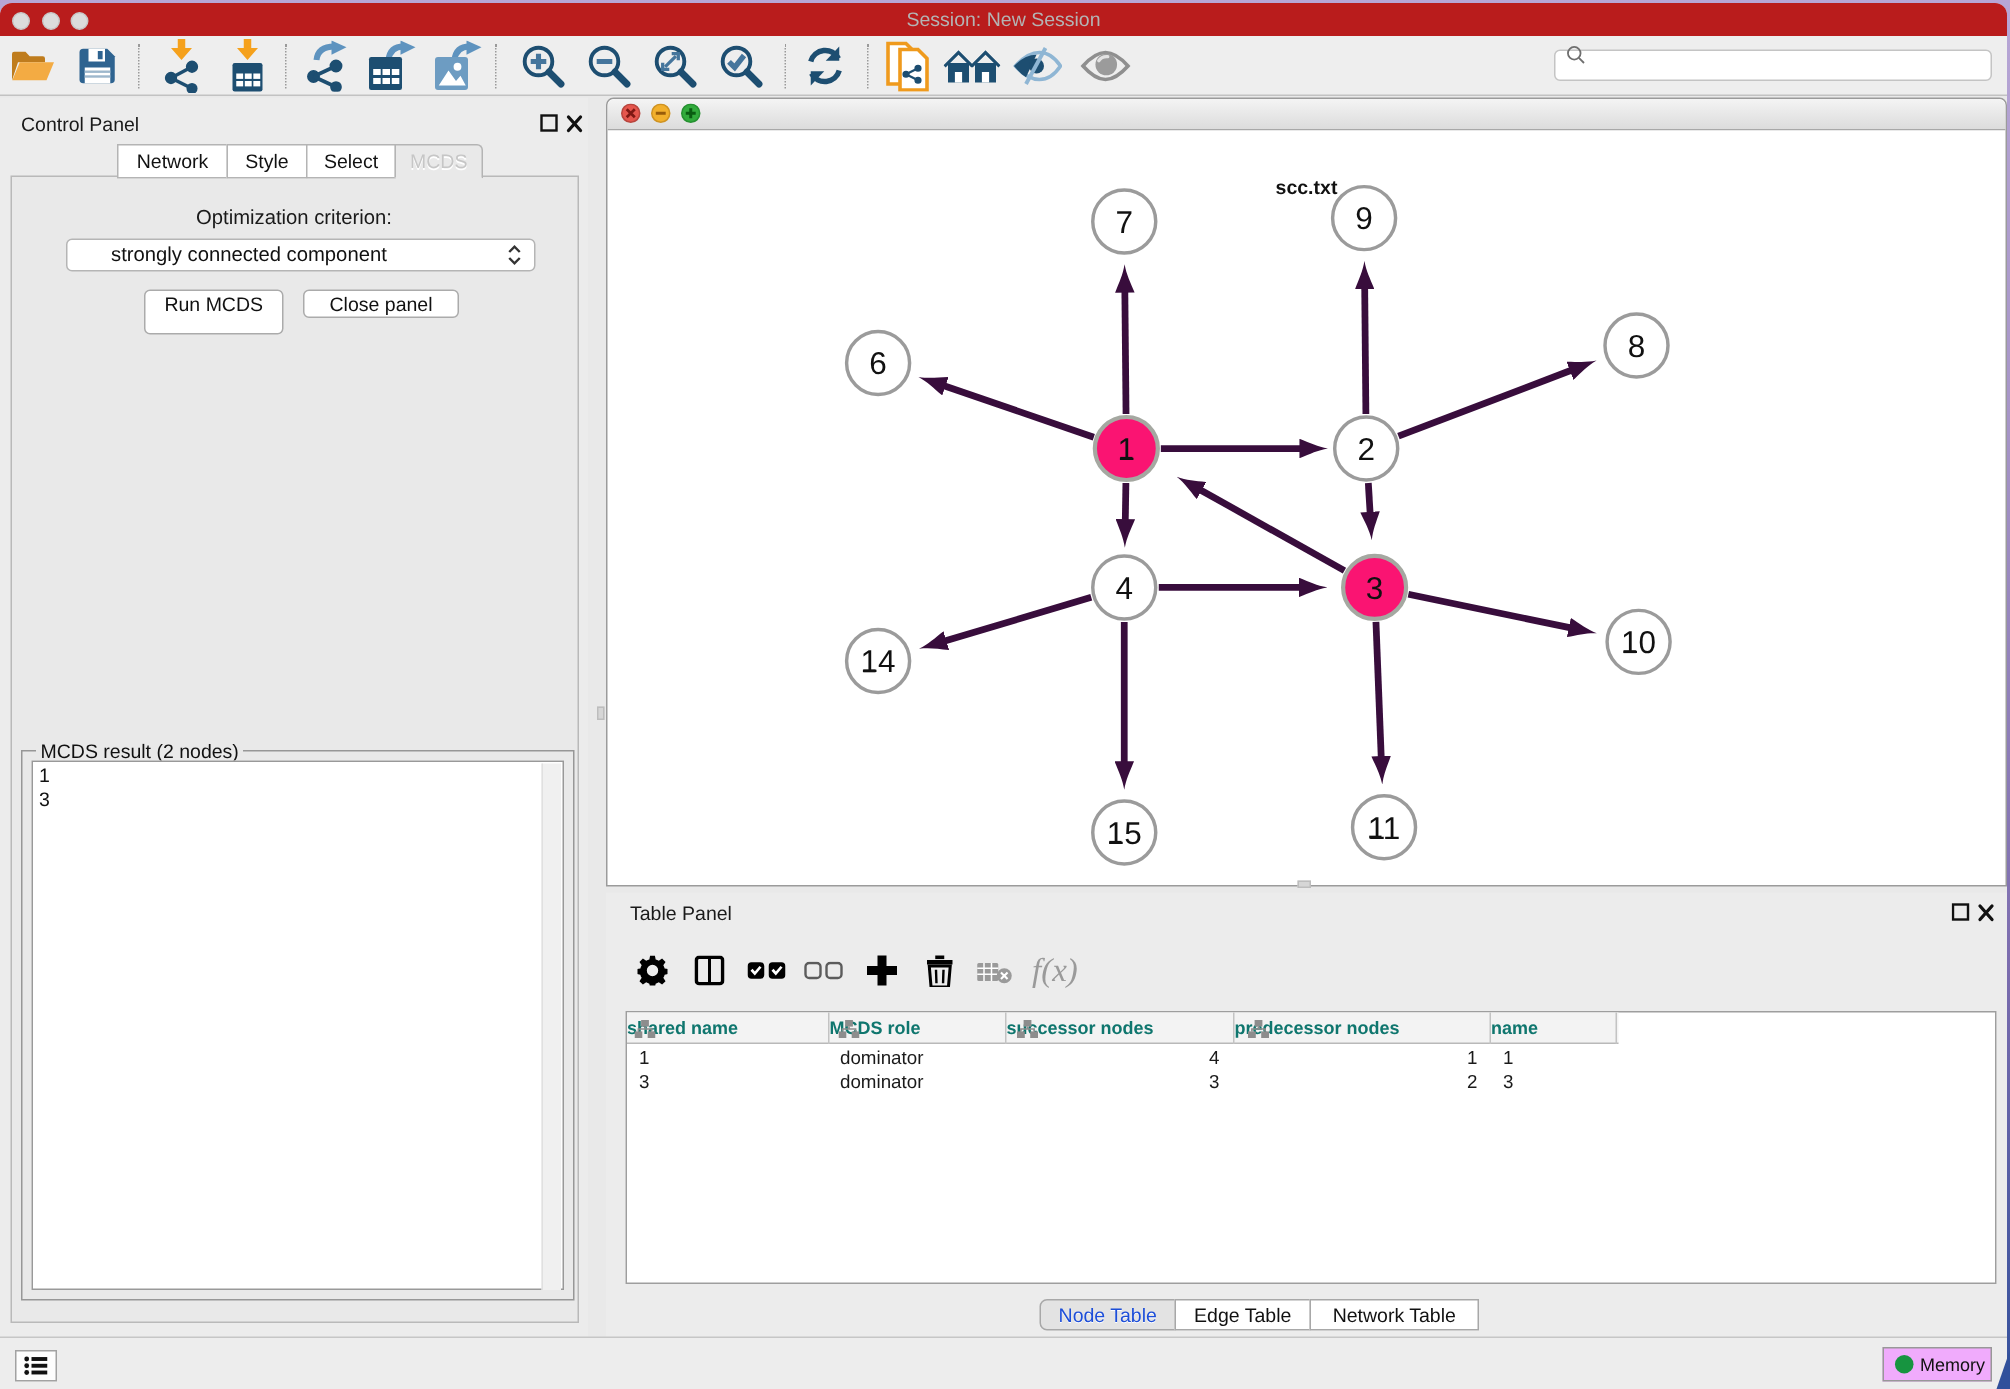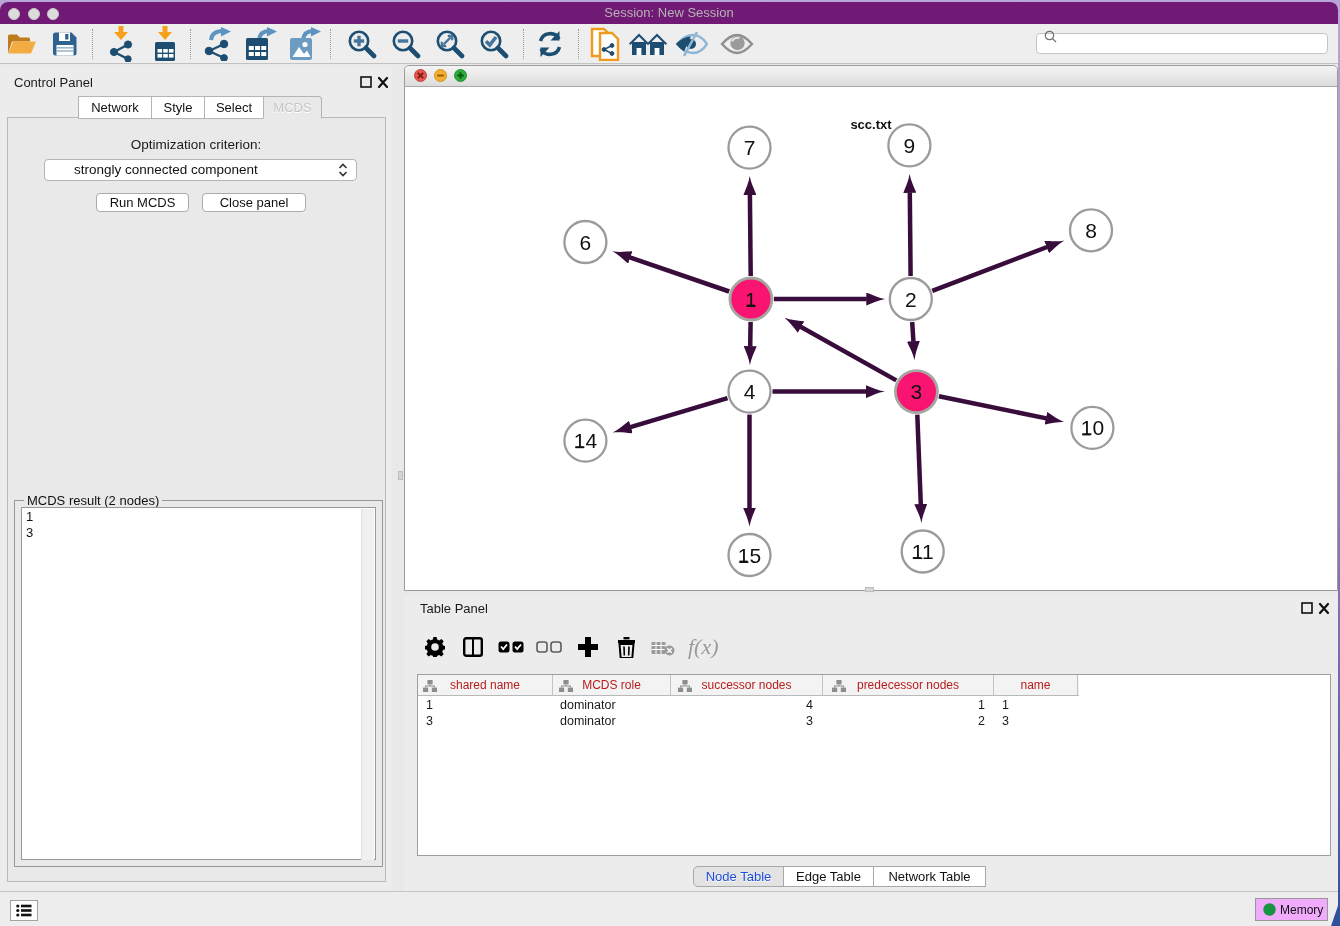--- a/index.html
+++ b/index.html
@@ -3,21 +3,21 @@
 <meta charset="utf-8">
 <style>
 * { margin:0; padding:0; box-sizing:border-box; }
 html,body { width:1340px; height:926px; overflow:hidden; }
 body { font-family:"Liberation Sans", sans-serif; position:relative;
   background:linear-gradient(180deg,#b7a6d6 0%,#a795c8 30%,#7b6cae 70%,#32509c 100%); }
 #win { position:absolute; left:0; top:2px; width:1338px; height:924px;
   background:#e9e9e9; border-radius:8px 8px 0 0; }
 
 #titlebar { position:absolute; left:0; top:0; width:100%; height:37px;
-  background:#701a75; border-radius:8px 8px 0 0; border-bottom:4px solid #737373; }
+  background:#b91c1c; border-radius:8px 8px 0 0; border-bottom:4px solid #737373; }
 #titlebar .light { position:absolute; top:6px; width:12px; height:12px; border-radius:50%;
   background:#dcdcdc; border:1px solid #c8c8c8; }
 #titlebar .t { position:absolute; top:0; width:100%; text-align:center; font-size:13px;
   line-height:21px; color:#b4b4b4; }
 
 #toolbar { position:absolute; left:0; top:22px; width:100%; height:40px;
   background:#eeeeee; border-bottom:1px solid #c2c2c2; }
 #toolbar svg { position:absolute; top:50%; transform:translateY(-50%); }
 .tsep { position:absolute; top:5px; height:30px; width:0;
   border-left:1px dotted #9a9a9a; }
@@ -51,21 +51,21 @@
   border-radius:5px 5px 0 0; }
 #nettitle .t { position:absolute; width:100%; text-align:center; font-size:13px; font-weight:bold;
   color:#111; line-height:21px;margin-top:48px; }
 
 #tpanel { position:absolute; left:404px; top:593px; width:934px; height:296px; background:#ececec; }
 #ttable { position:absolute; left:13px; top:79px; width:914px; height:182px; background:#fff;
   border:1px solid #9e9e9e; }
 #thead { position:absolute; left:0; top:0; width:661px; height:21px; background:#f3f3f3;
   border-bottom:1px solid #b9b9b9; }
 .hcell { position:absolute; top:0; height:21px; border-right:1px solid #c3c3c3;
-  font-size:12px; color:#b91c1c; text-align:center; line-height:21px; }
+  font-size:12px; color:#0f766e; text-align:left; line-height:21px;font-weight:bold; }
 .hicon { position:absolute; top:5px; }
 .trow { position:absolute; left:0; width:914px; font-size:12.5px; color:#1a1a1a; height:17px; line-height:17px; }
 .tcell { position:absolute; }
 .btab { position:absolute; top:271px; height:21px; background:#fff; border:1px solid #a8a8a8;
   font-size:13px; color:#111; text-align:center; line-height:19px; }
 
 #statusbar { position:absolute; left:0; top:889px; width:1338px; height:35px;
   background:#ededed; border-top:1px solid #c6c6c6; }
 #listbtn { position:absolute; left:10px; top:8px; width:28px; height:21px; background:#fdfdfd;
   border:1px solid #a2a2a2; }
@@ -236,21 +236,21 @@
     <div class="tab" style="left:204px;width:60px;">Select</div>
     <div class="tab tabsel" style="left:263px;width:59px;border-radius:0 4px 0 0;">MCDS</div>
     <div class="inner"></div>
     <div style="position:absolute;left:0;width:392px;top:72px;text-align:center;font-size:13.5px;color:#1a1a1a;">Optimization criterion:</div>
     <div style="position:absolute;left:44px;top:94px;width:313px;height:22px;background:#fff;border:1px solid #b5b5b5;border-radius:4px;font-size:13.5px;color:#111;line-height:20px;padding-left:29px;">strongly connected component
       <svg width="10" height="14" style="position:absolute;right:8px;top:3px;" viewBox="0 0 10 14">
         <path d="M1.5 5 L5 1.5 L8.5 5" fill="none" stroke="#333" stroke-width="1.6"></path>
         <path d="M1.5 9 L5 12.5 L8.5 9" fill="none" stroke="#333" stroke-width="1.6"></path>
       </svg>
     </div>
-    <div class="btn" style="left:96px;top:128px;width:93px;height:19px;line-height:17px;">Run MCDS</div>
+    <div class="btn" style="left:96px;top:128px;width:93px;height:30px;line-height:17px;">Run MCDS</div>
     <div class="btn" style="left:202px;top:128px;width:104px;height:19px;line-height:17px;">Close panel</div>
     <div id="mcdsbox">
       <legend>MCDS result (2 nodes)</legend>
       <div id="mcdstext">1<br>3<div id="mcdsscroll"></div></div>
     </div>
   </div>
   <div id="netwin">
     <div id="nettitle">
       <svg width="70" height="15" style="position:absolute;left:9px;top:3px;" viewBox="0 0 70 15">
         <circle cx="6.5" cy="6.5" r="6" fill="#e5564d" stroke="#b8453e" stroke-width="1"></circle>

